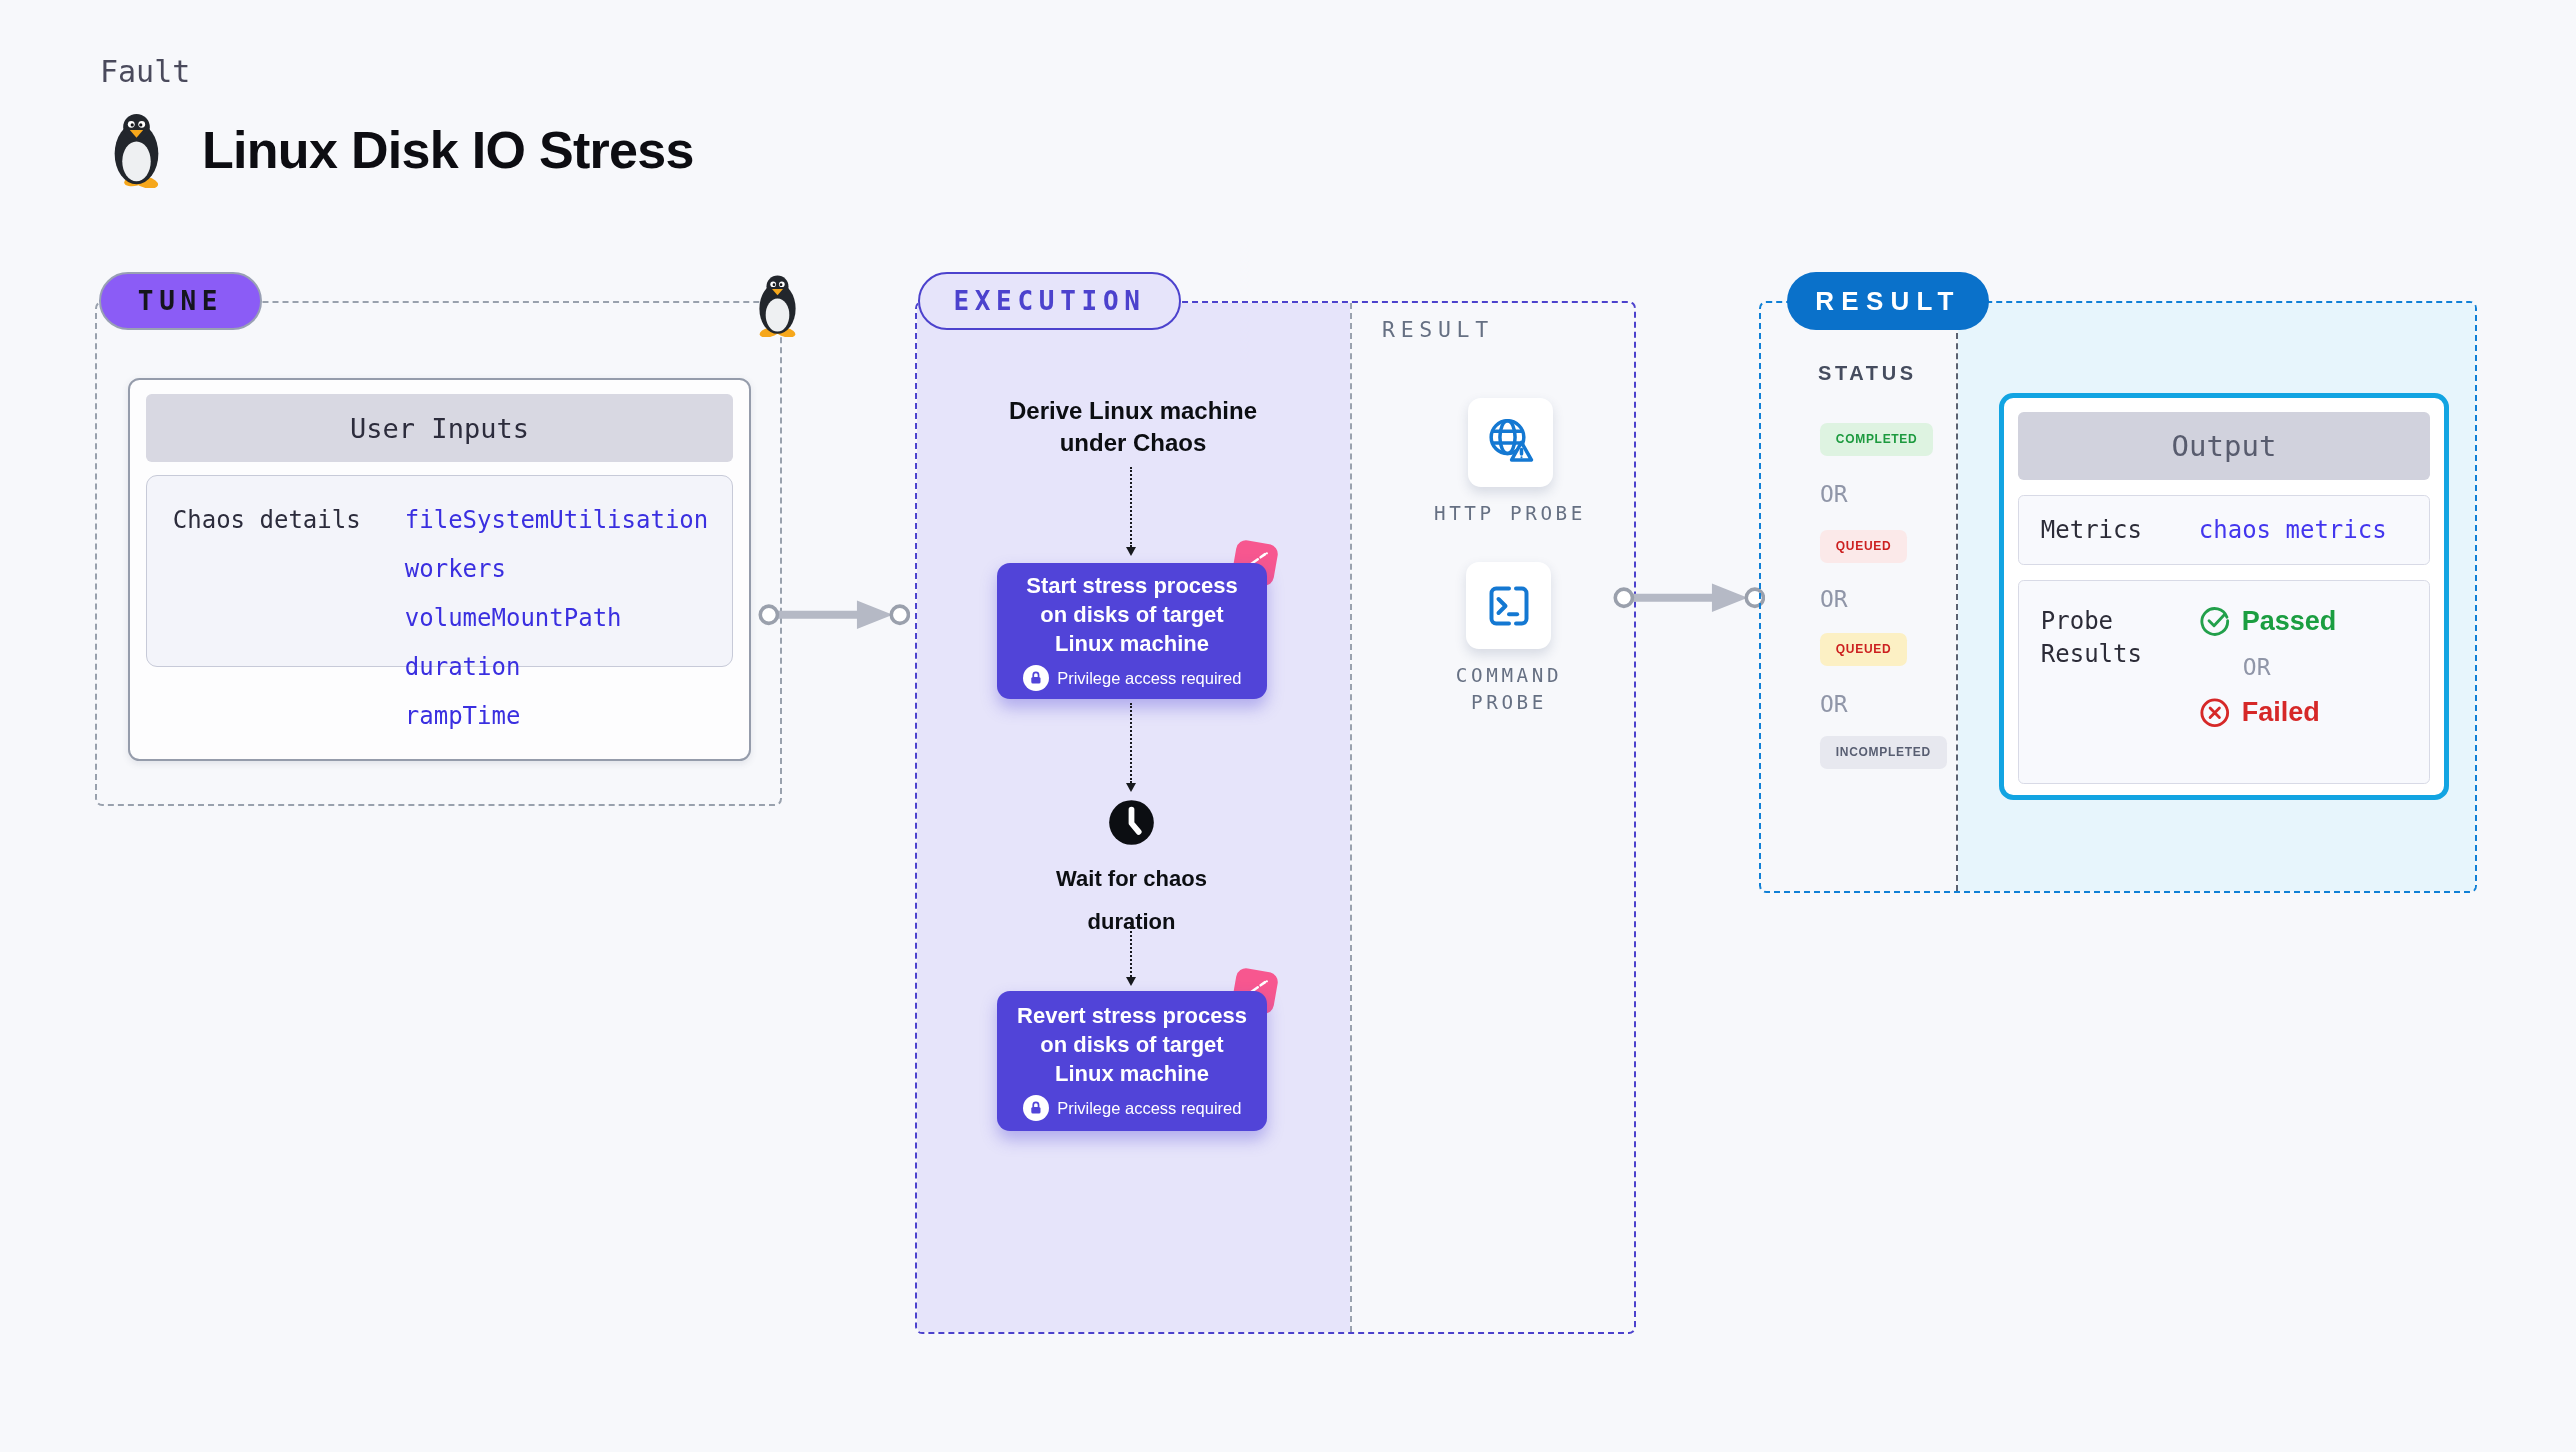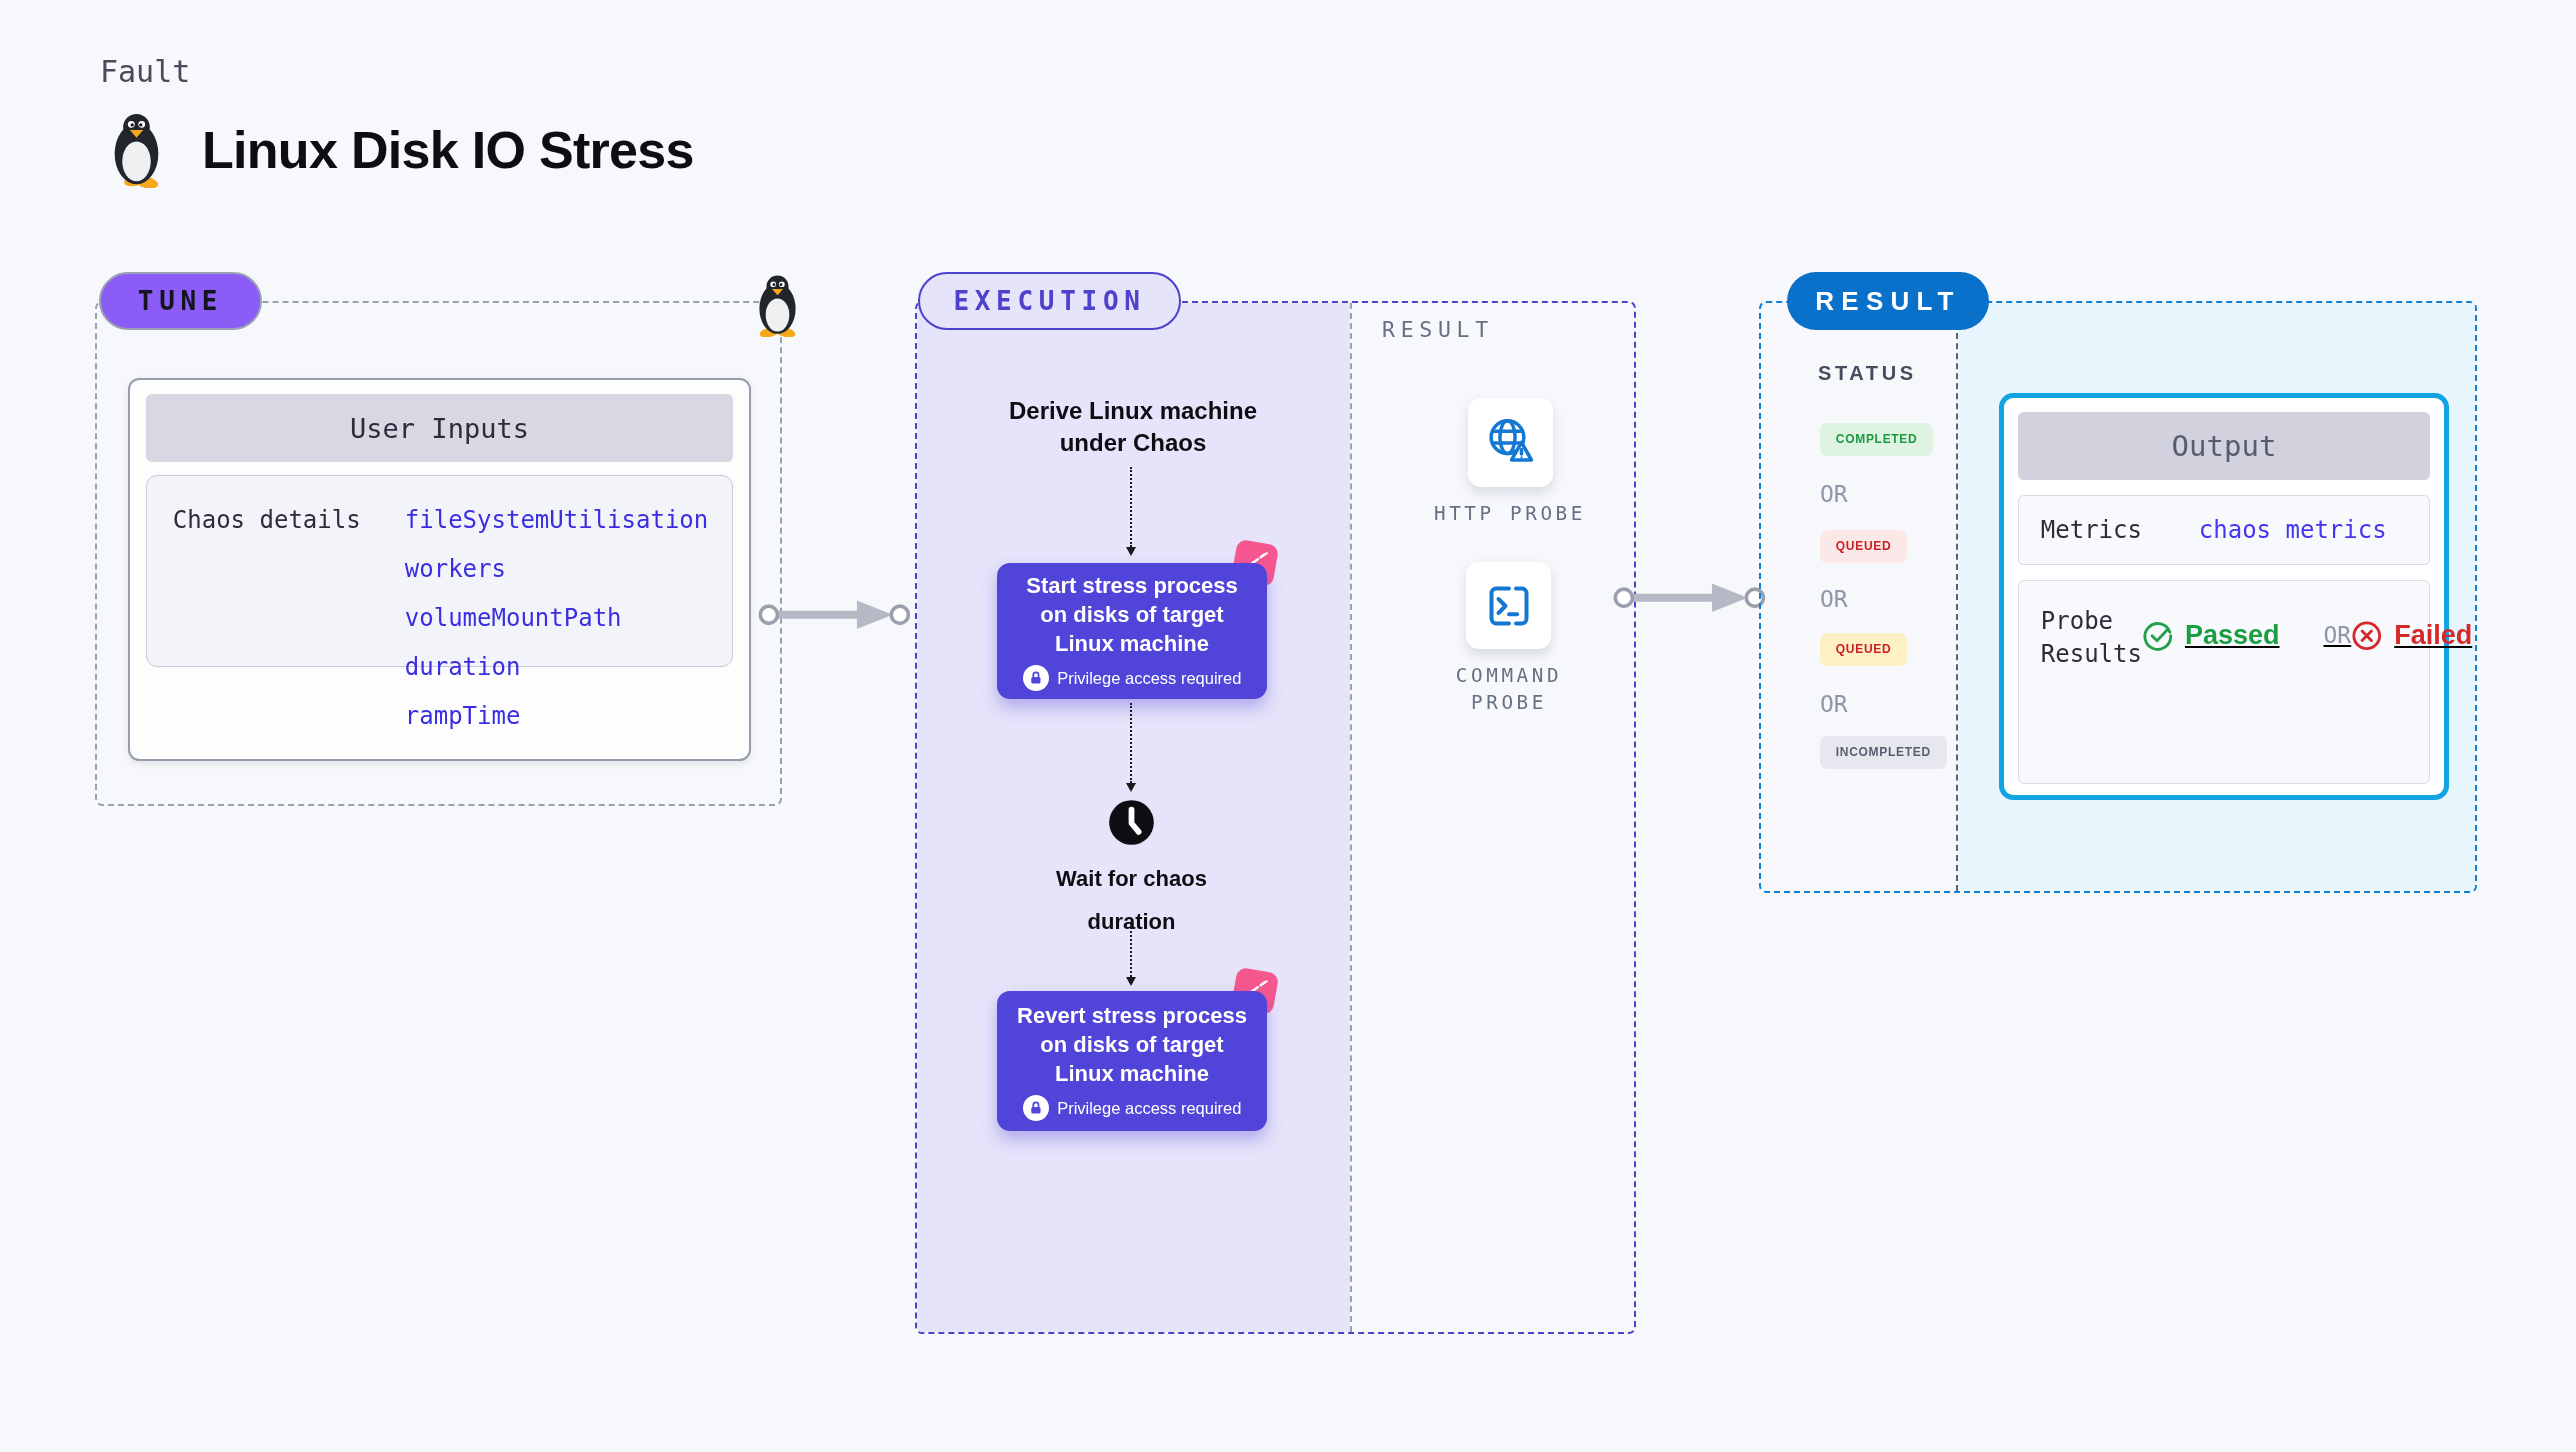--- a/index.html
+++ b/index.html
@@ -105,21 +105,21 @@
   .output-card{position:absolute;left:1999px;top:393px;width:450px;height:407px;box-sizing:border-box;
                background:#ffffff;border:5px solid #12a4e2;border-radius:14.3px;padding:14.3px;z-index:3;}
   .output-header{height:68px;background:#d1d2dd;border-radius:5.7px;display:flex;align-items:center;
                  justify-content:center;font-size:29px;color:#585c6e;}
   .output-row{margin-top:15px;border:1.4px solid #d8dae6;border-radius:5.7px;background:#f8f9fd;
               box-sizing:border-box;display:flex;align-items:center;}
   .metrics-row{height:70px;}
   .row-label{margin-left:21.5px;width:158px;font-size:24px;line-height:33px;color:#2c2c38;}
   .metrics-value{font-size:24px;color:#4336ee;}
   .probe-row{height:204px;align-items:flex-start;padding-top:24px;}
-  .pr-results{display:flex;flex-direction:row;text-decoration:underline;}
+  .pr-results{display:flex;flex-direction:column;}
   .pr-line{display:flex;align-items:center;gap:11.5px;}
   .pr-line svg{width:31.5px;height:31.5px;}
   .passed-text{font-size:27px;font-weight:bold;color:#1b9e41;}
   .failed-text{font-size:27px;font-weight:bold;color:#d62828;}
   .pr-or{font-size:23px;color:#9096a8;margin:17px 0 17px 44px;}
 </style>
 </head>
 <body>
 
 <div id="canvas">

